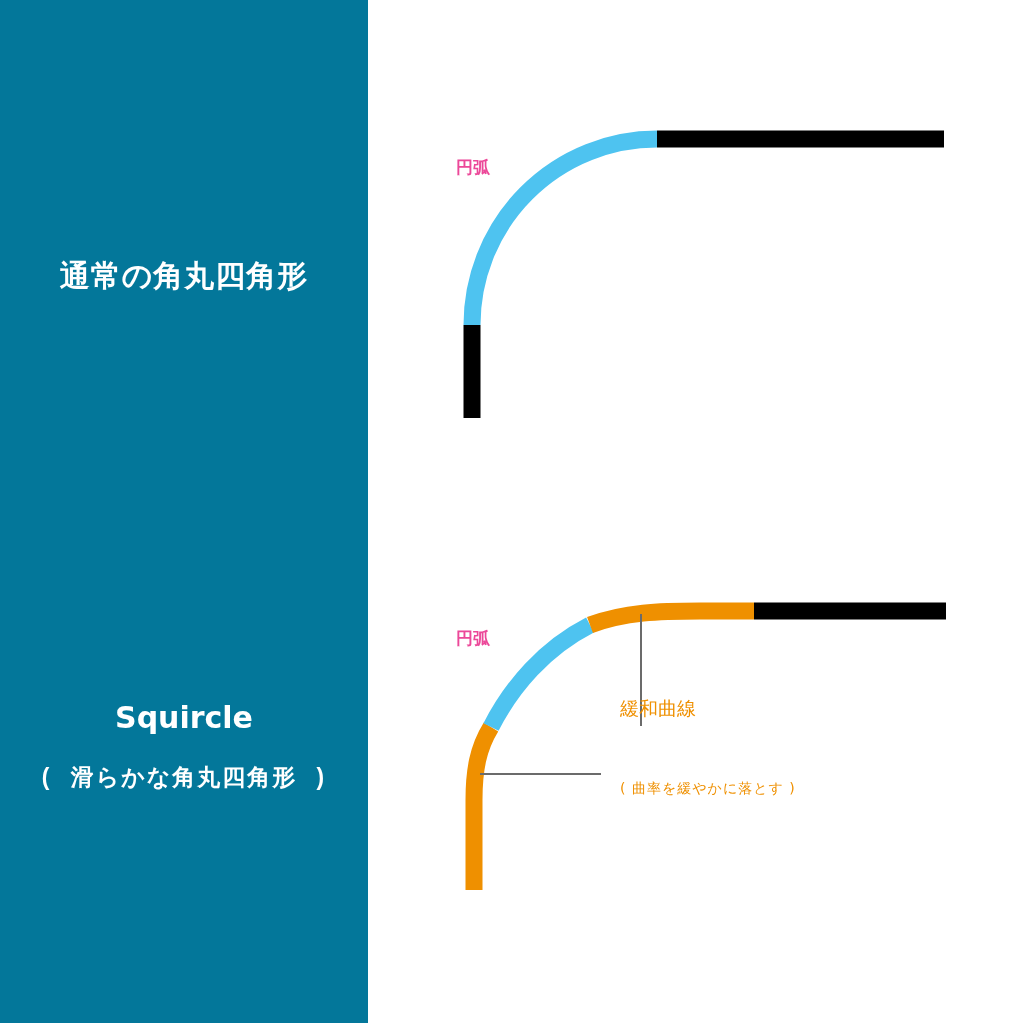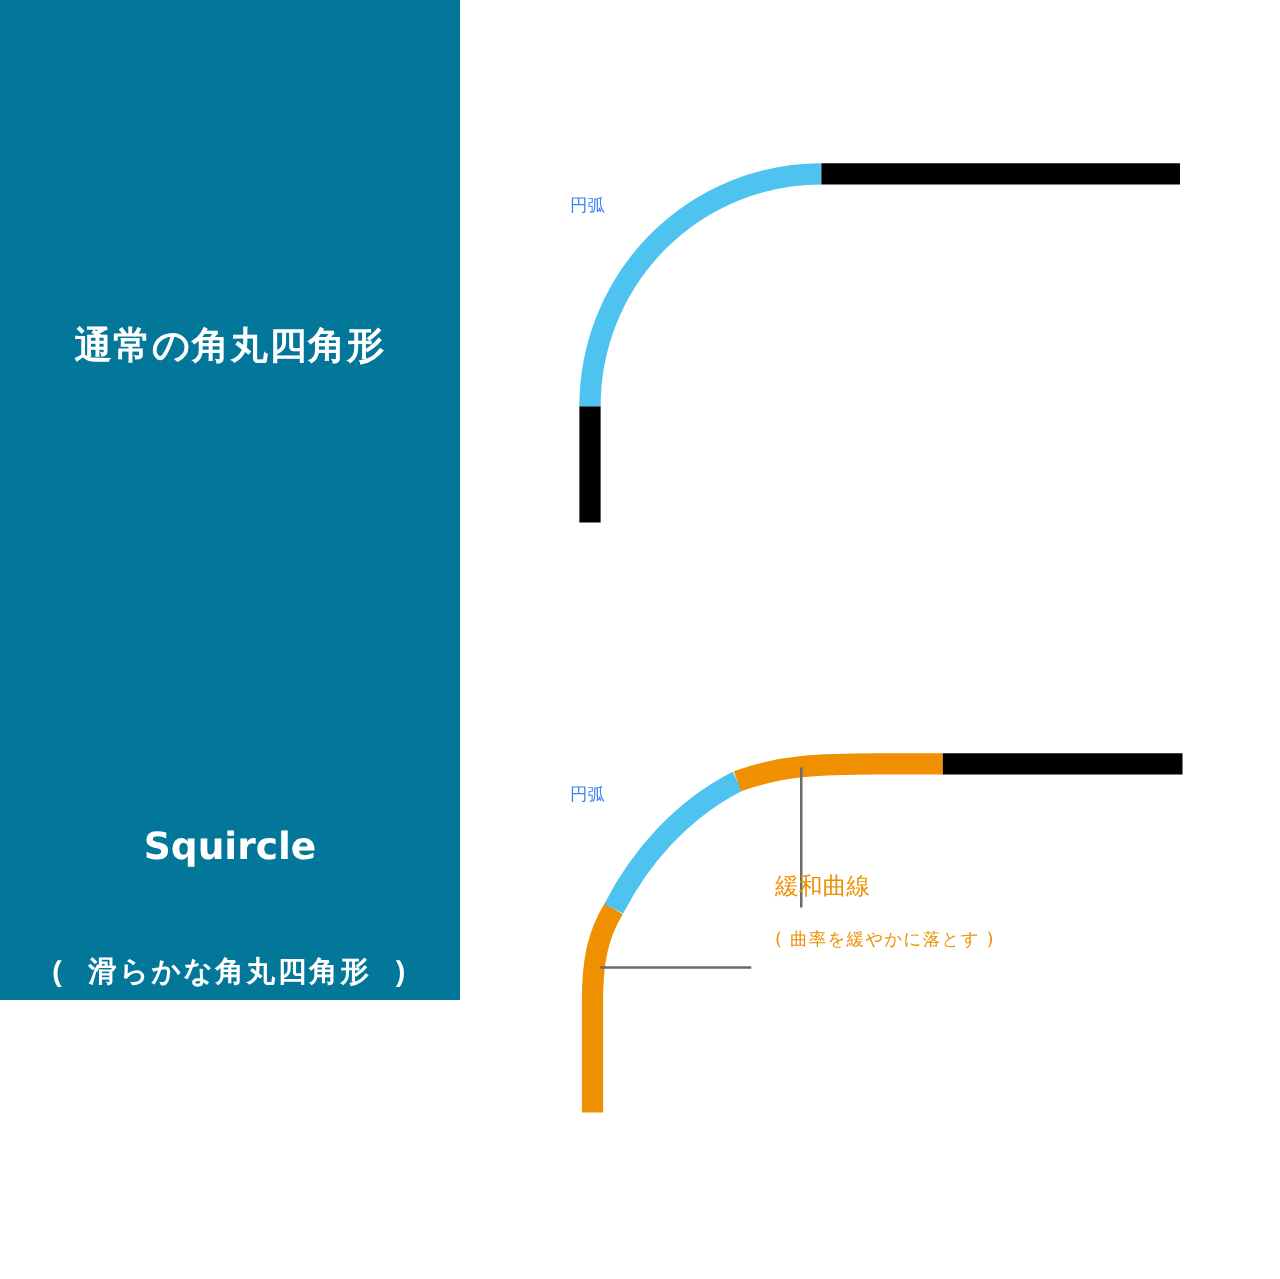--- a/index.html
+++ b/index.html
@@ -1,24 +1,24 @@
 <!DOCTYPE html>
 <html><head>
   <meta charset="utf-8">
   <style>
     html, body { margin: 0; padding: 0; }
     body { width: 1024px; height: 1023px; position: relative; background: #ffffff; overflow: hidden; font-family: "DejaVu Sans", sans-serif; }
-    .left-panel { position: absolute; left: 0; top: 0; width: 368px; height: 800px; background: #03779a; }
+    .left-panel { position: absolute; left: 0; top: 0; width: 368px; height: 1023px; background: #03779a; }
     .panel-title { position: absolute; left: 0; width: 368px; text-align: center; color: #ffffff; font-weight: bold; }
     .t1 { top: 256px; font-size: 30px; letter-spacing: 1px; }
-    .t2 { top: 660px; font-size: 30px; }
+    .t2 { top: 700px; font-size: 30px; }
     .t3 { top: 762px; font-size: 23px; letter-spacing: 2px; font-family: Liberation Mono, monospace; }
     svg.diagram { position: absolute; left: 0; top: 0; }
     .label { position: absolute; white-space: nowrap; }
-    .arc-label { color: #3b82f6; font-size: 14px; }
+    .arc-label { color: #ec4899; font-size: 17px; font-weight: bold; }
     .ease-label { color: #ef9000; font-size: 19px; }
     .ease-sub { color: #ef9000; font-size: 14px; letter-spacing: 1px; }
   </style>
 </head>
 <body>
 
 <div class="left-panel">
   <div class="panel-title t1">通常の角丸四角形</div>
   <div class="panel-title t2">Squircle</div>
   <div class="panel-title t3">( 滑らかな角丸四角形 )</div>
@@ -38,13 +38,13 @@
     <path d="M491 727 C512 686 545 648 590 625" fill="none" stroke="#4ec3f0" stroke-width="17"></path>
     <path d="M590 625 C625 612 660 611 700 611 L754 611" fill="none" stroke="#ef9000" stroke-width="17"></path>
     <line x1="641" y1="614" x2="641" y2="726" stroke="#6b6b6b" stroke-width="2"></line>
     <line x1="480" y1="774" x2="601" y2="774" stroke="#6b6b6b" stroke-width="2"></line>
   </g>
 </svg>
 
 <div class="label arc-label" style="left:456px; top:156px;">円弧</div>
 <div class="label arc-label" style="left:456px; top:627px;">円弧</div>
 <div class="label ease-label" style="left:620px; top:696px;">緩和曲線</div>
-<div class="label ease-sub" style="left:620px; top:743px;text-align:right;">( 曲率を緩やかに落とす )</div>
+<div class="label ease-sub" style="left:620px; top:780px;text-align:right;">( 曲率を緩やかに落とす )</div>
 
 </body></html>

